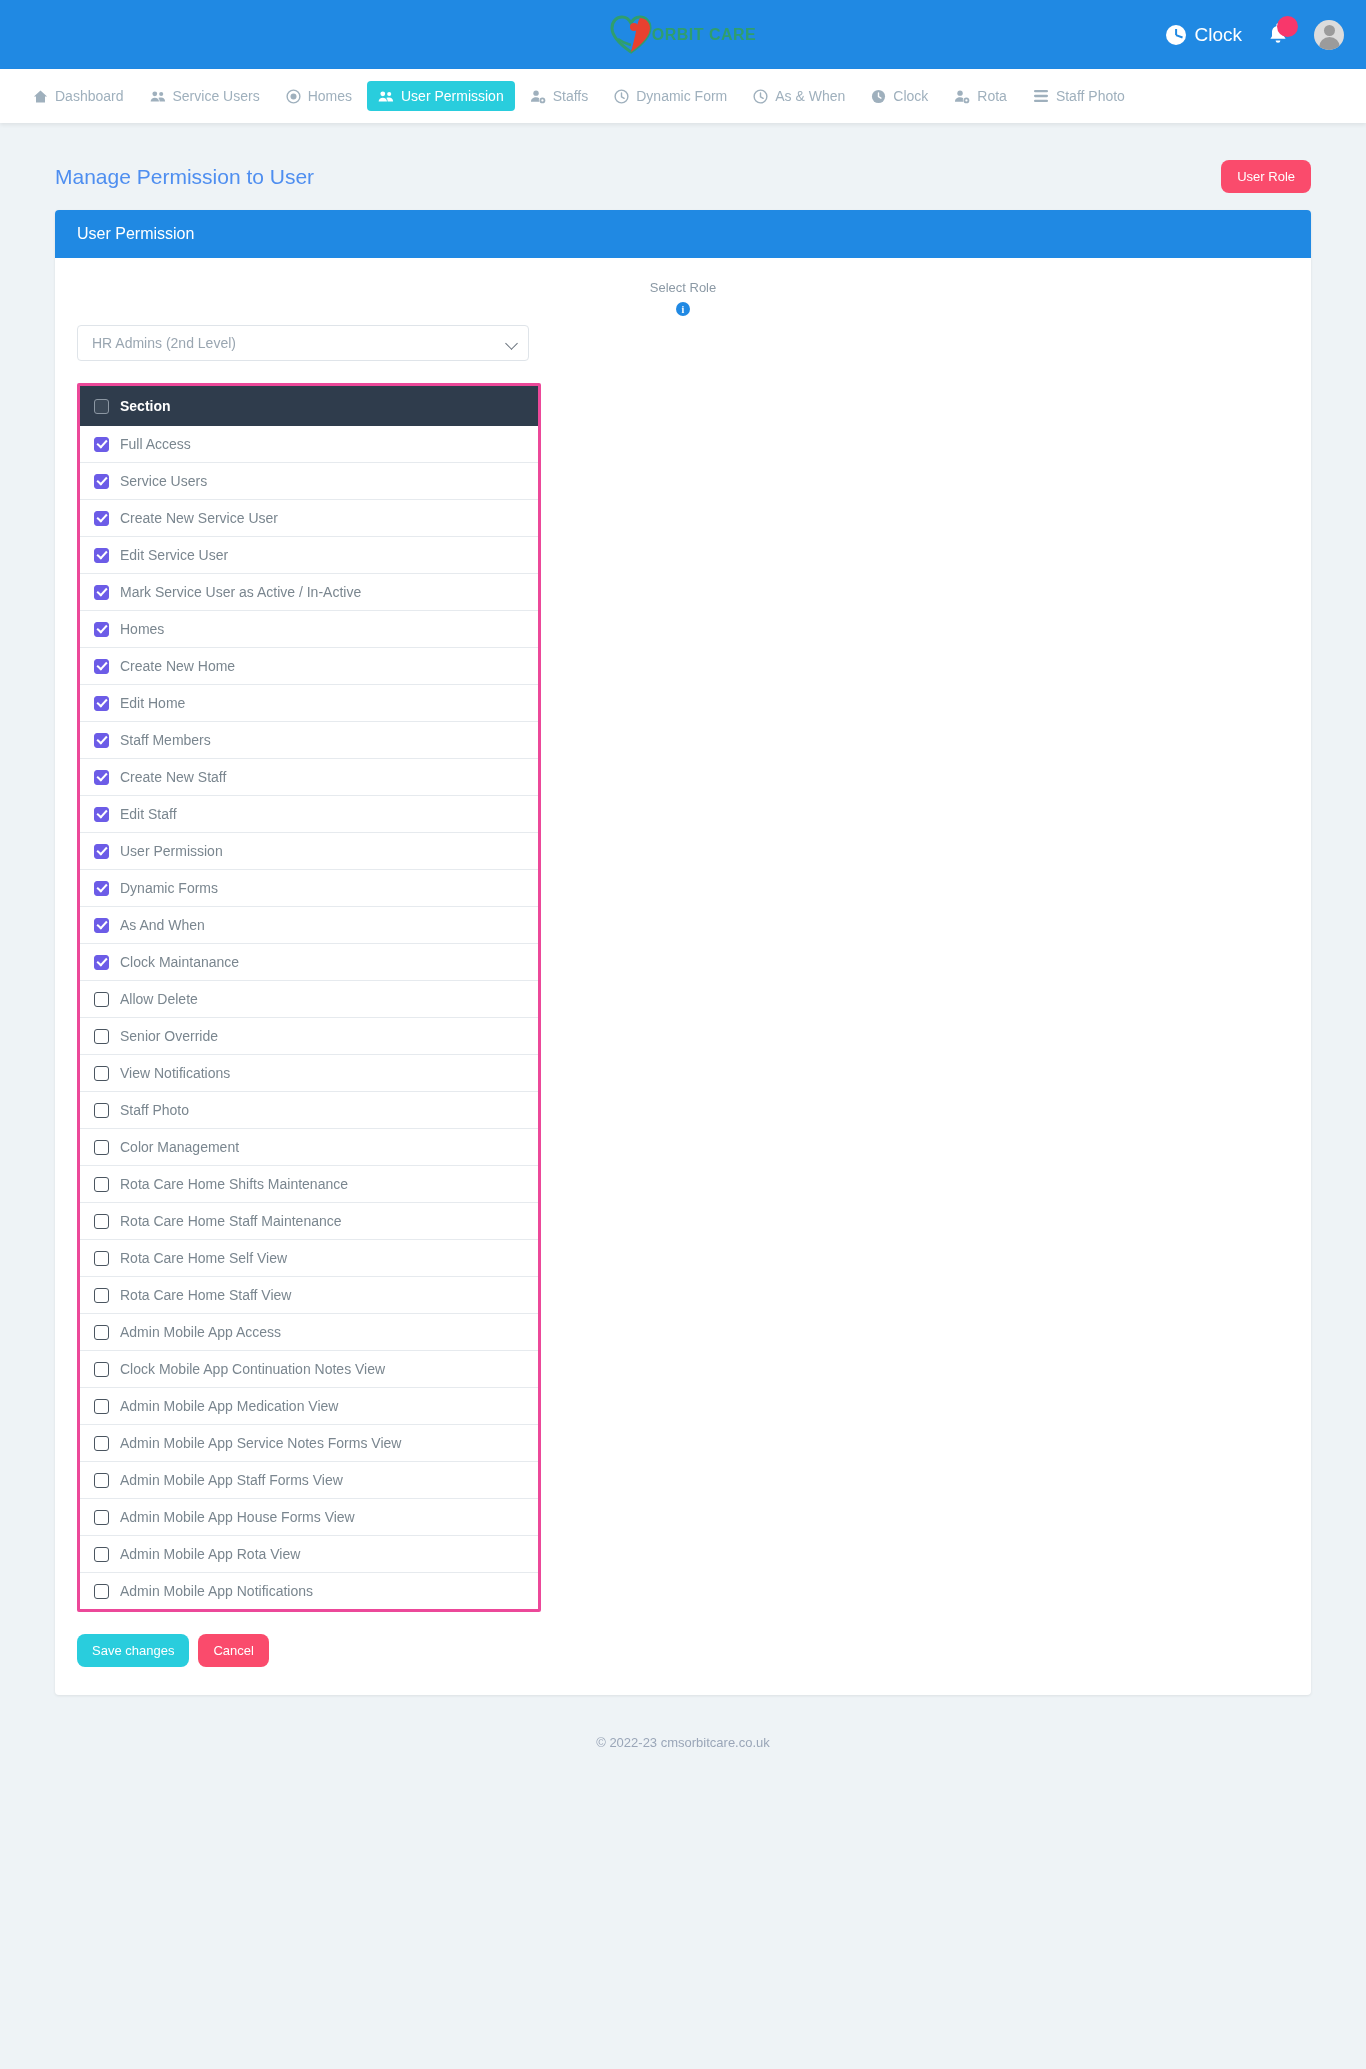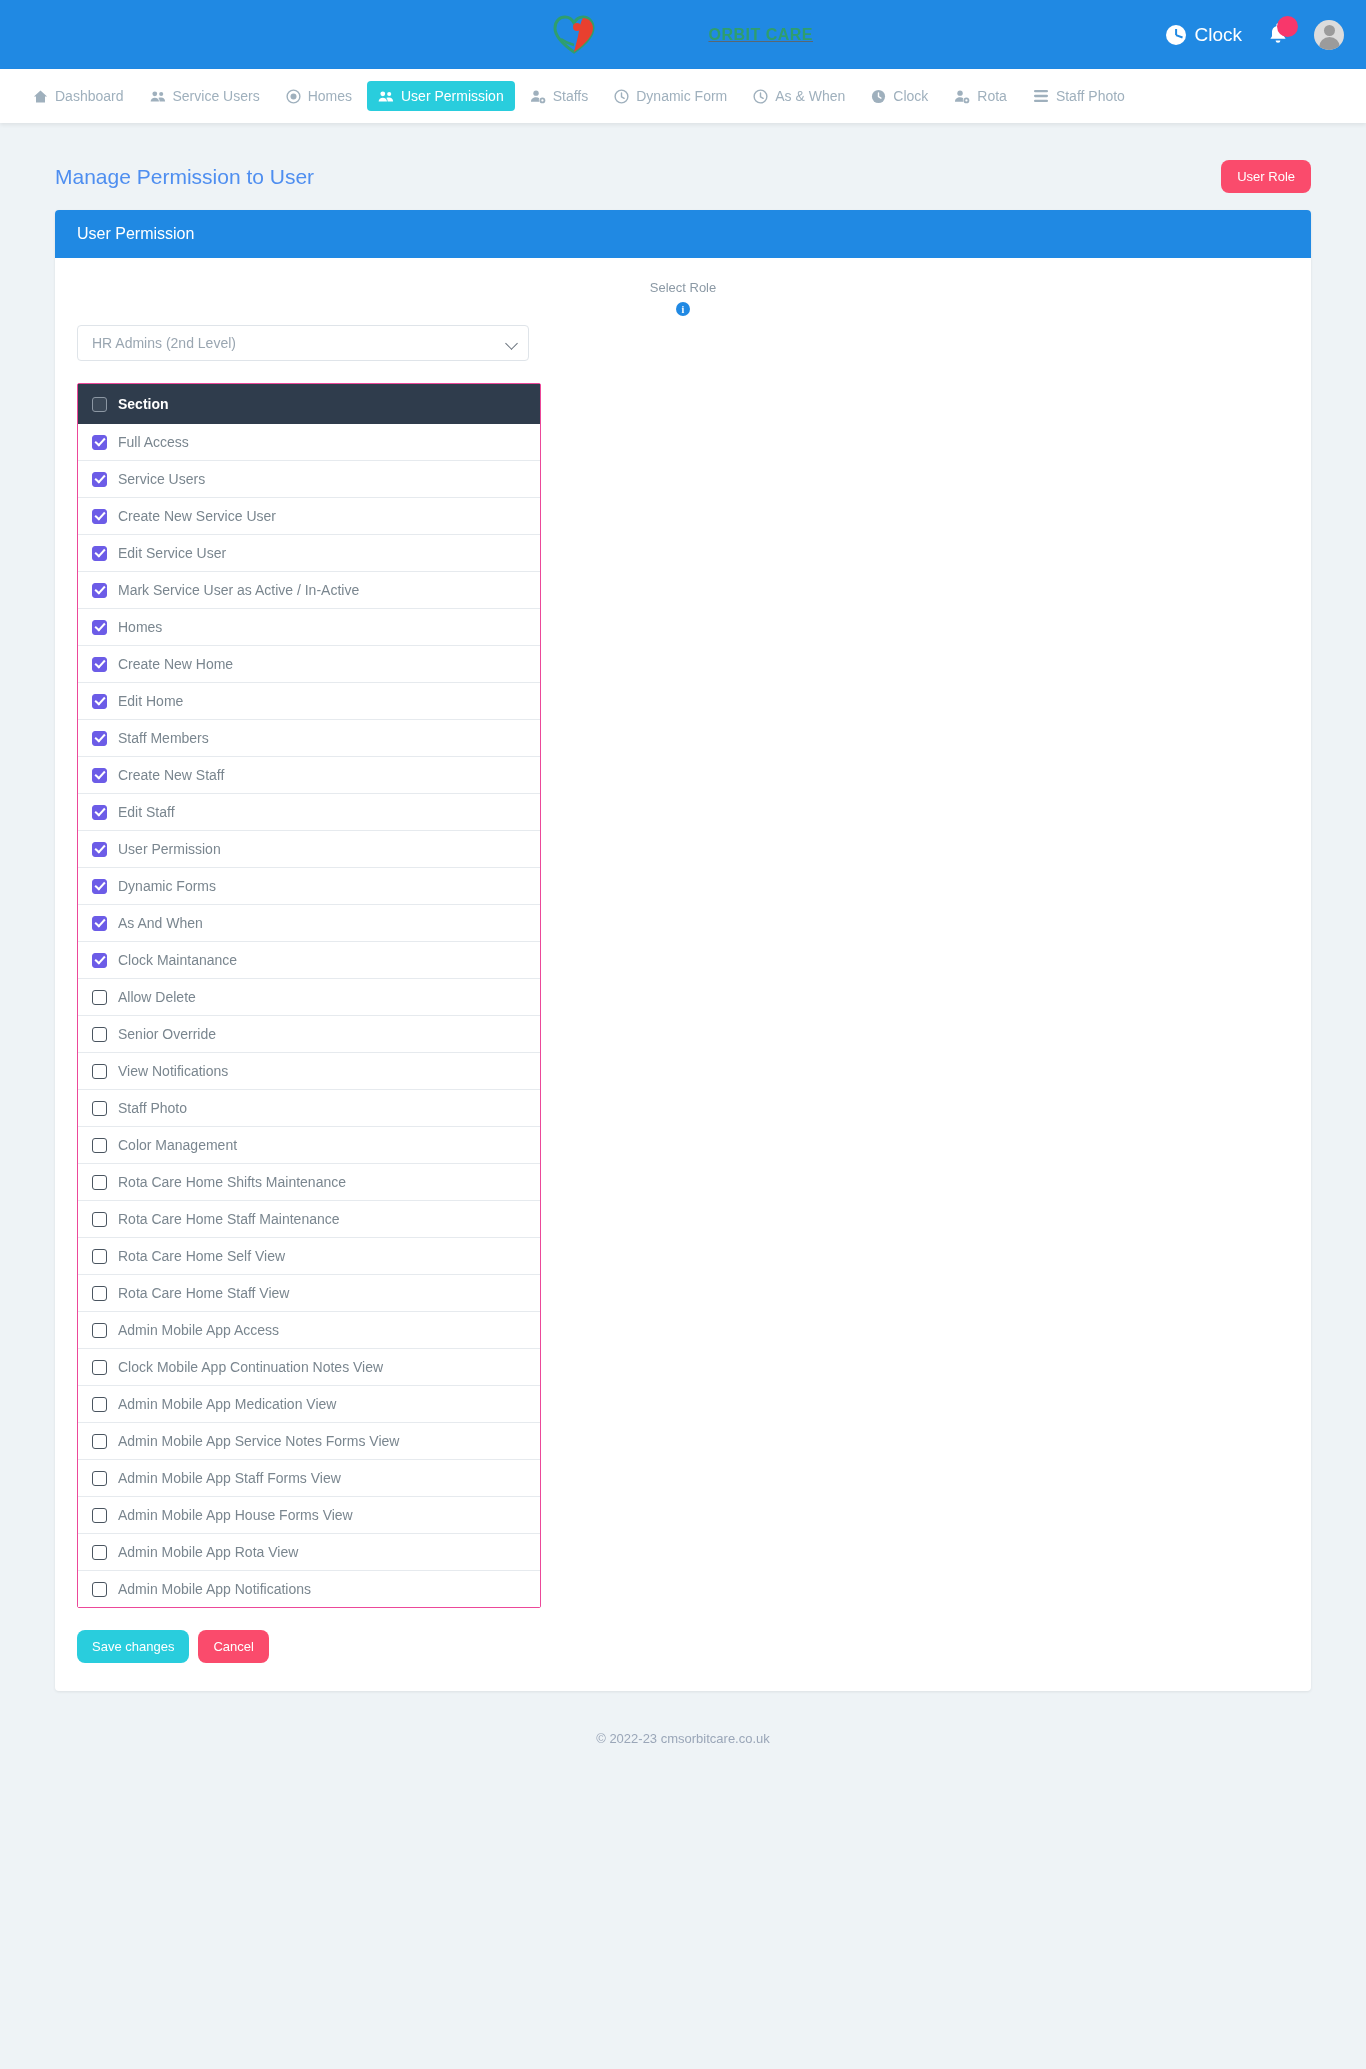--- a/index.html
+++ b/index.html
@@ -19,23 +19,22 @@
     align-items: center;
     position: relative;
   }
   .brand {
     position: absolute;
     left: 0; right: 0;
     margin: 0 auto;
     width: 260px;
     display: flex;
     align-items: center;
-    justify-content: space-between;
+    justify-content: center;
     gap: 0;
-    text-decoration: underline;
   }
   .brand-mark { width: 42px; height: 40px; display: block; }
   .brand-text {
     font-size: 16px;
     font-weight: bold;
     letter-spacing: .5px;
     color: #2f9e6e;
   }
   .topbar-right {
     margin-left: auto;
@@ -193,21 +192,21 @@
     width: 9px; height: 9px;
     border-right: 1.6px solid #66707a;
     border-bottom: 1.6px solid #66707a;
     transform: rotate(45deg);
     pointer-events: none;
   }
 
   
   .perm-table {
     width: 464px;
-    border: 1px solid #ec4899;
+    border: 3px solid #ec4899;
     border-radius: 2px;
   }
   .perm-head {
     background: #2f3c4c;
     color: #ffffff;
     font-size: 14px;
     font-weight: bold;
     display: flex;
     align-items: center;
     gap: 11px;

